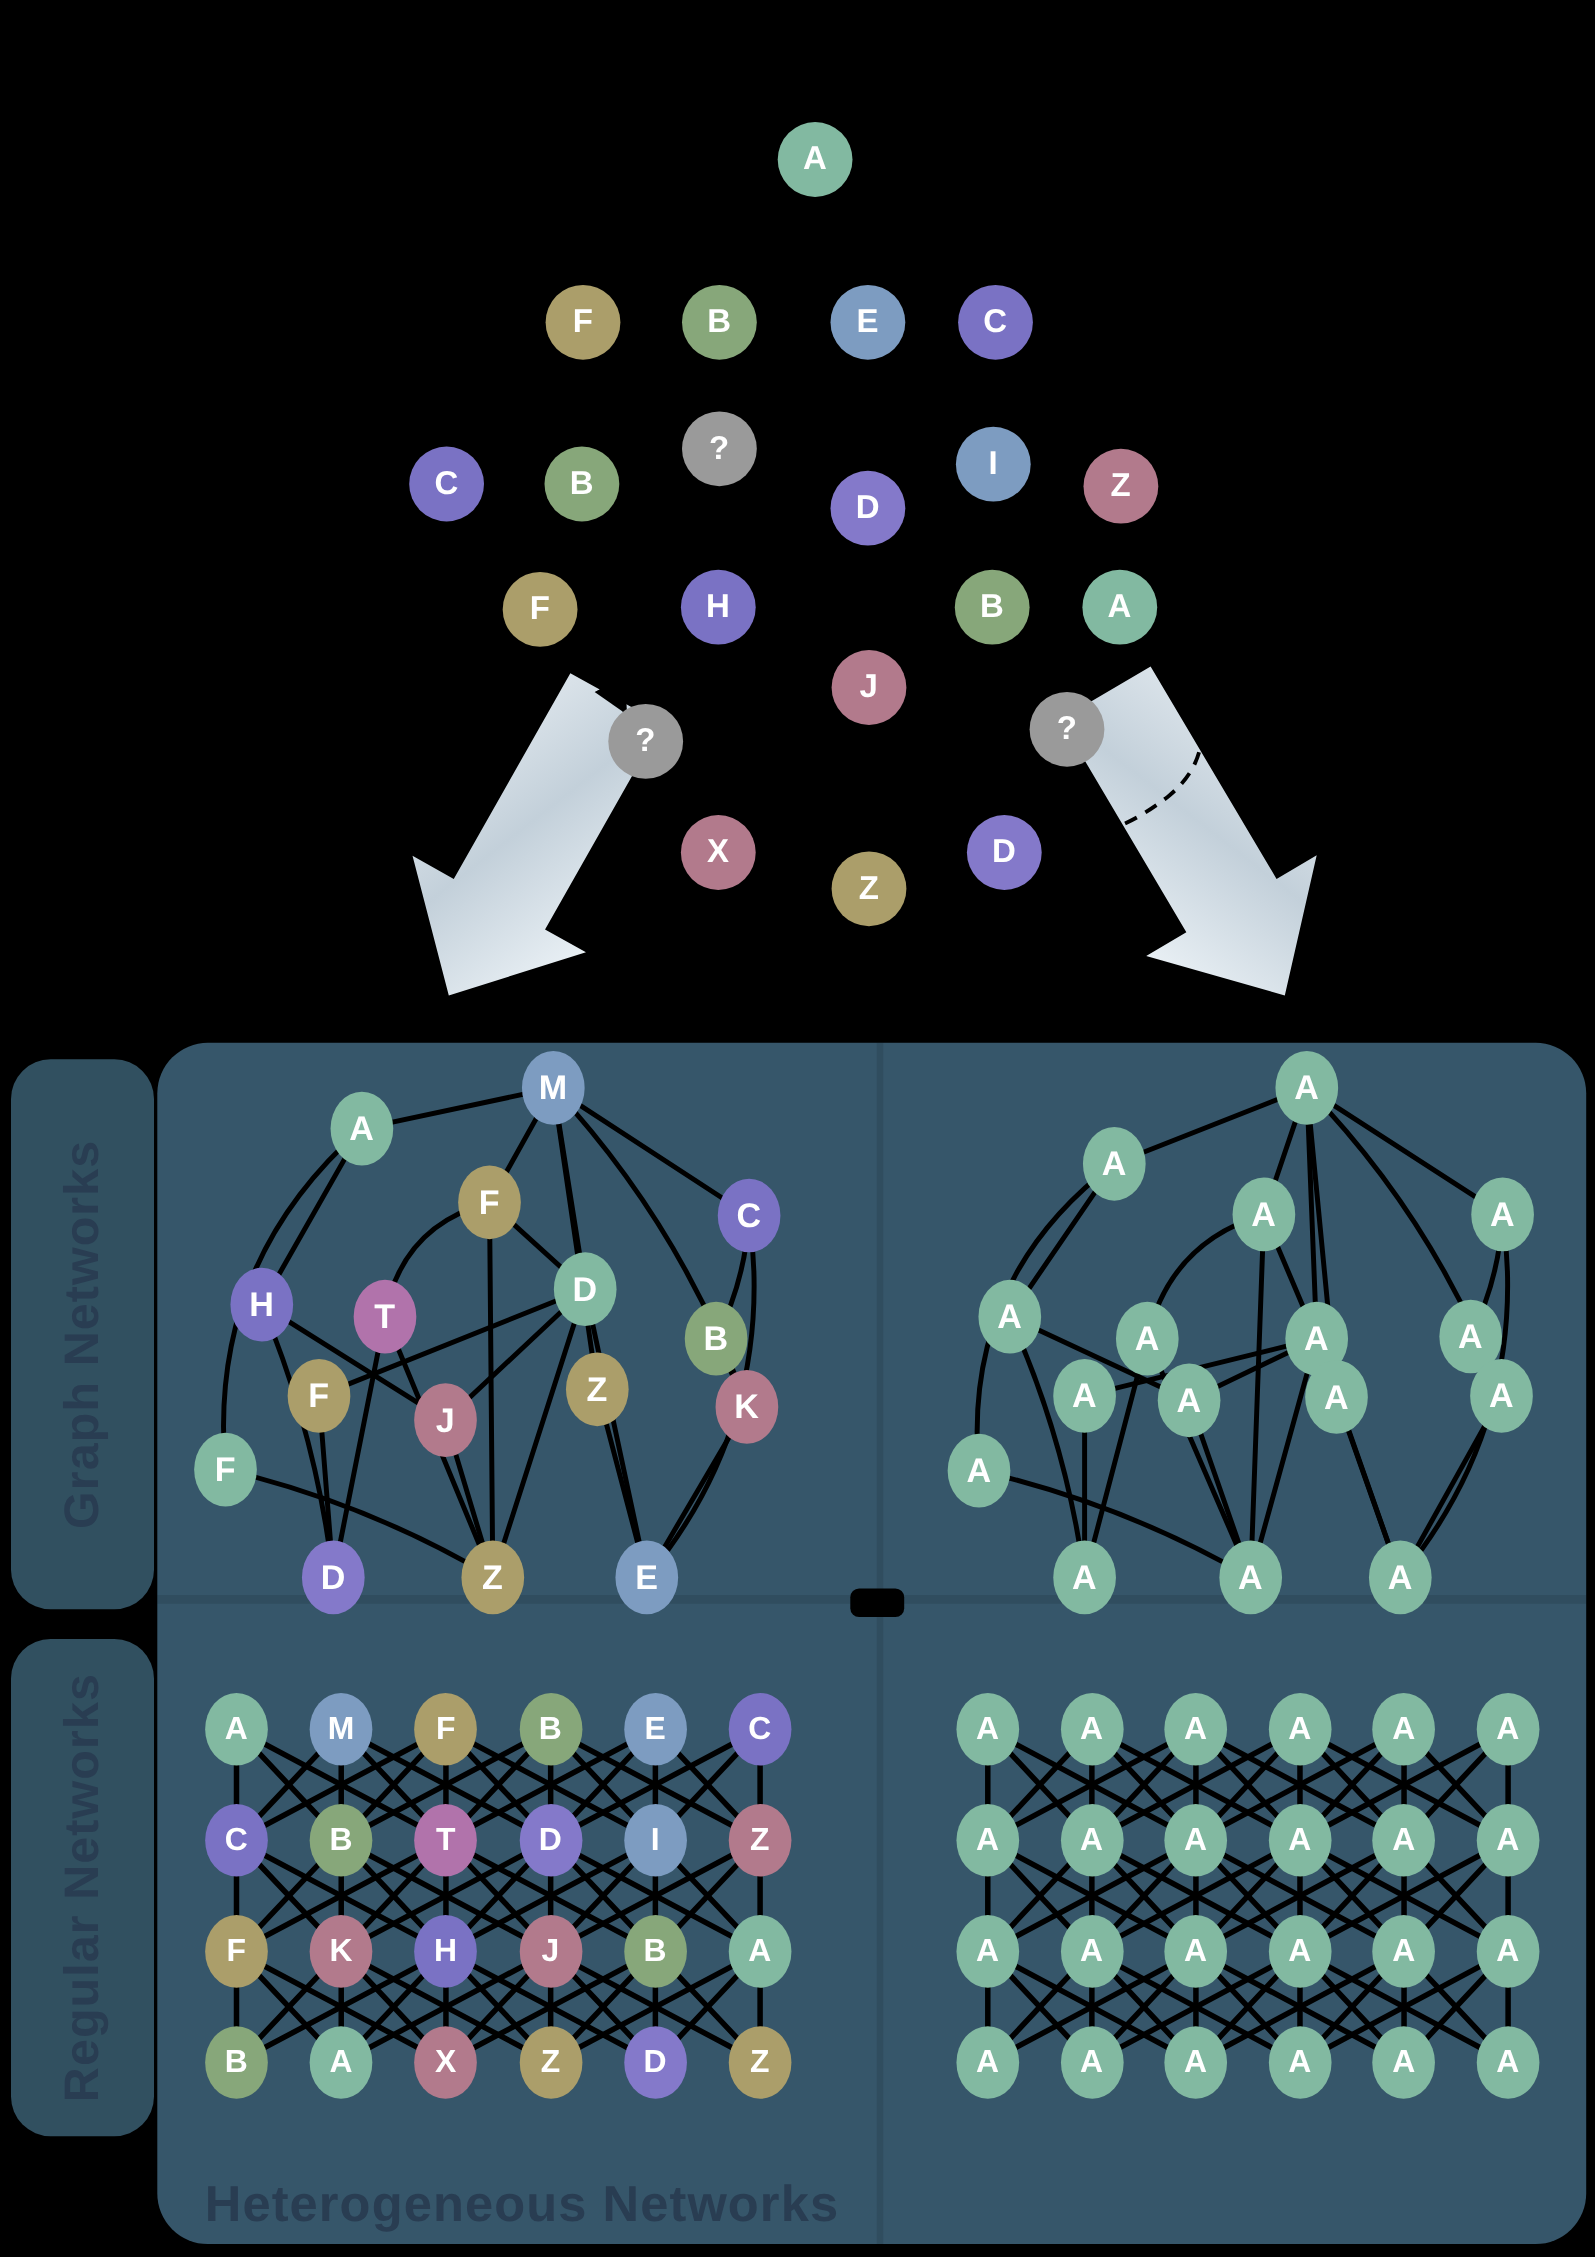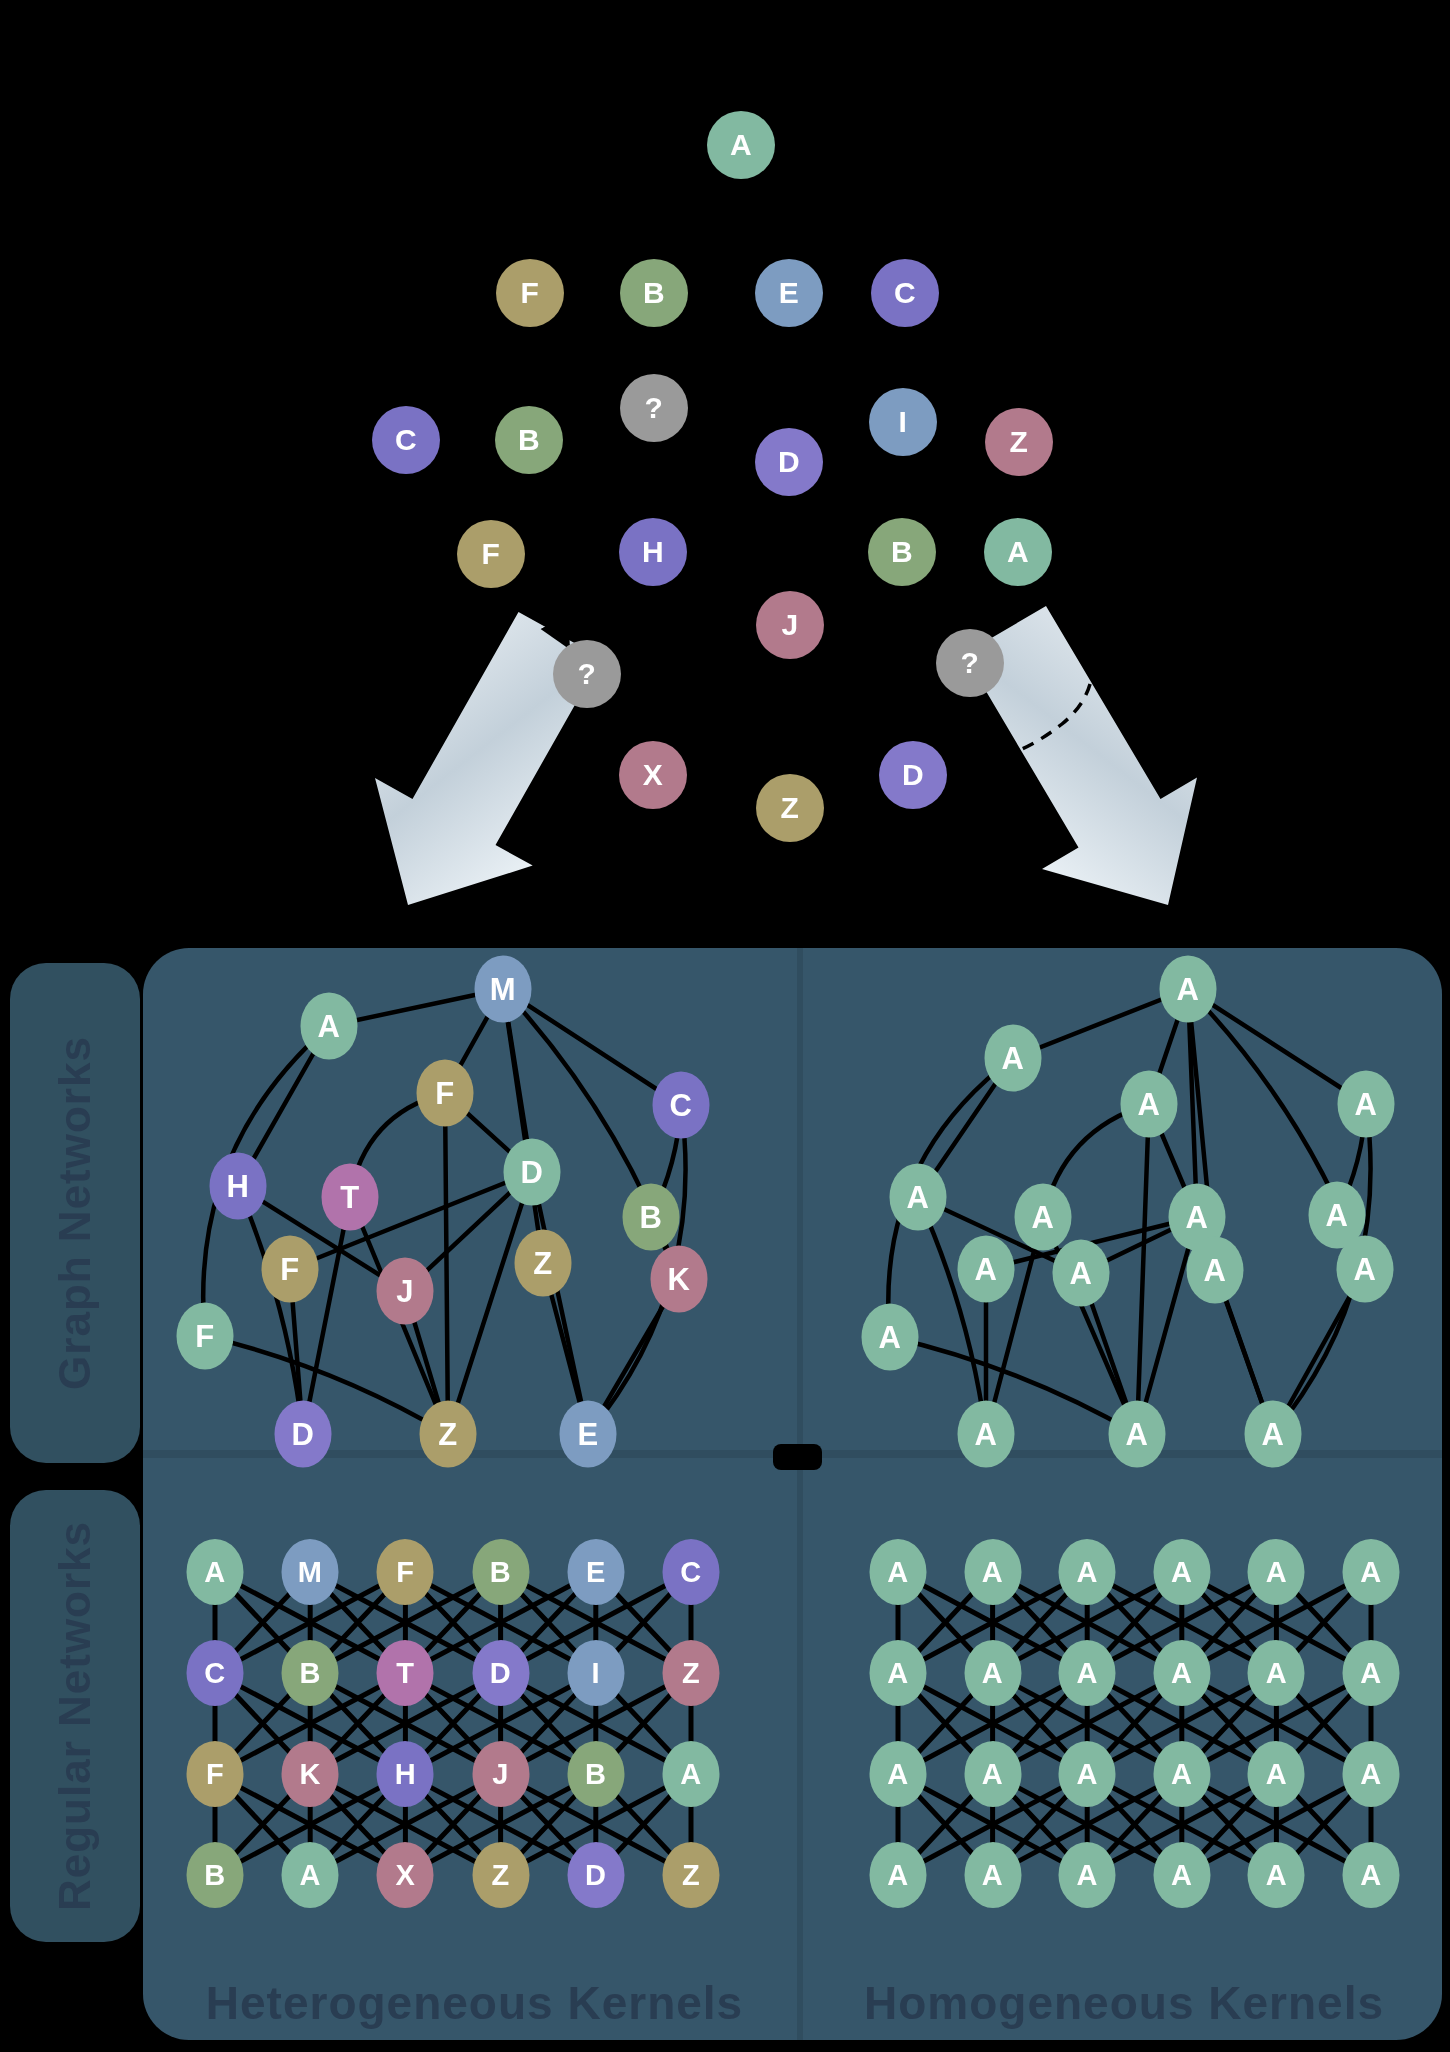--- a/index.html
+++ b/index.html
@@ -38,22 +38,21 @@
 
   <div id="main-block" class="panel"></div>
   <div id="rail-graph" class="panel side-rail"></div>
   <div id="rail-regular" class="panel side-rail"></div>
   <div id="seam-v" class="seam"></div>
   <div id="seam-h" class="seam"></div>
   <div id="center-notch"></div>
 
   <div id="vlabel-graph" class="vlabel">Graph Networks</div>
   <div id="vlabel-regular" class="vlabel">Regular Networks</div>
-  <div id="label-hetero" class="bottom-label">Heterogeneous Kernels</div>
-  <div id="label-homo" class="bottom-label">Homogeneous Kernels</div>
+  <div id="label-hetero" class="bottom-label">Heterogeneous Networks</div>
 
   <svg id="diagram-svg" width="1450" height="2052" viewBox="0 0 1450 2052">
     <defs>
       <linearGradient id="arrowGradL" x1="0%" y1="0%" x2="60%" y2="100%">
         <stop offset="0%" stop-color="#f2f6f9"></stop>
         <stop offset="55%" stop-color="#c3d0da"></stop>
         <stop offset="100%" stop-color="#eef4f8"></stop>
       </linearGradient>
       <linearGradient id="arrowGradR" x1="100%" y1="0%" x2="40%" y2="100%">
         <stop offset="0%" stop-color="#f2f6f9"></stop>

